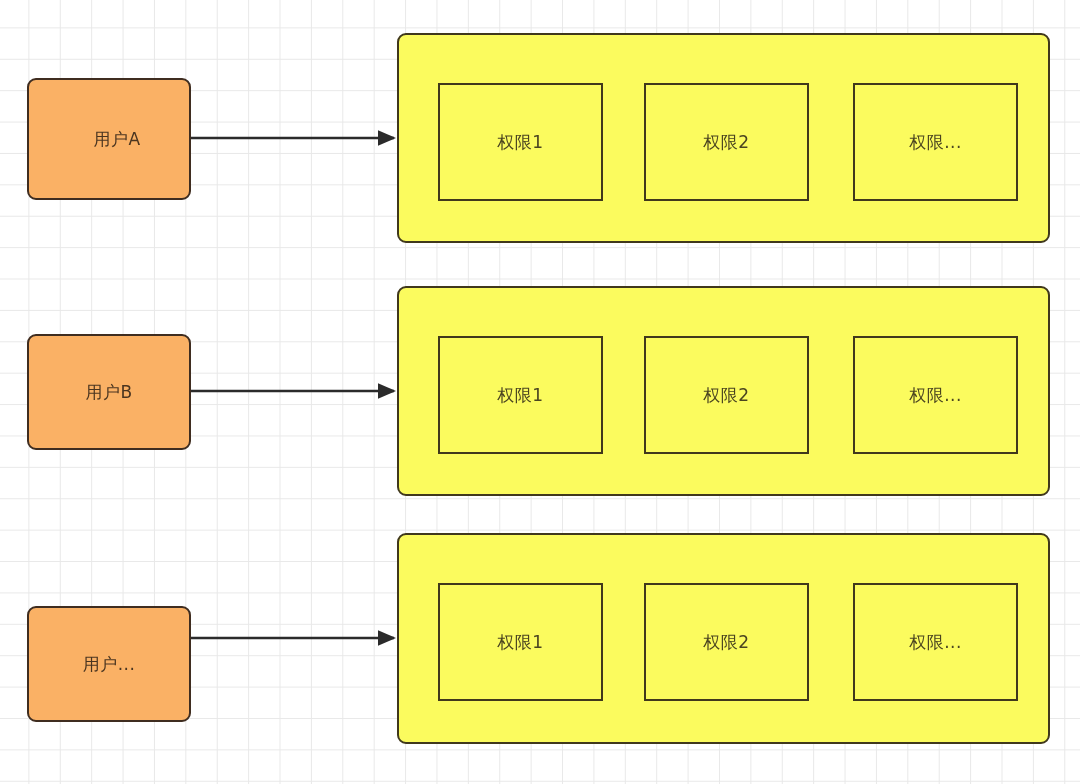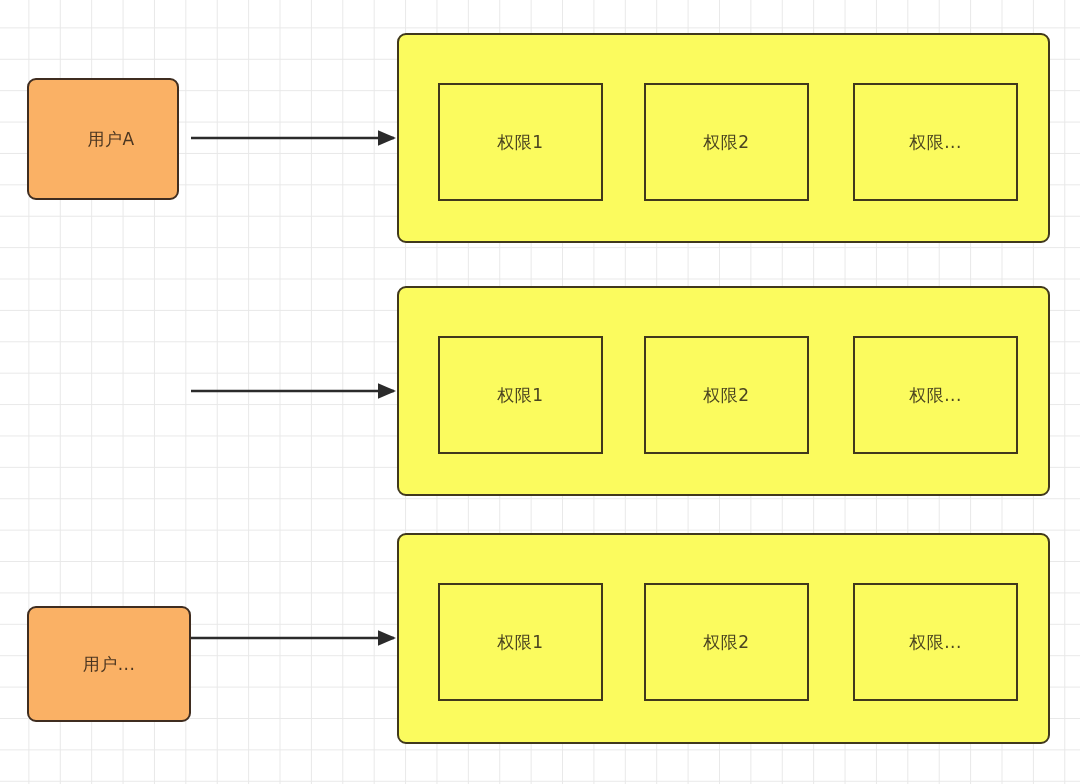--- a/index.html
+++ b/index.html
@@ -78,36 +78,39 @@
     width: 1080px;
     height: 784px;
     pointer-events: none;
   }
 </style>
 </head>
 <body>
 
 <div id="canvas">
 
-  <div class="user-node" style="left:27px; top:78px; width:152px; height:122px;padding-left:16px;">
+  <div class="user-node" style="left:27px; top:78px; width:164px; height:122px;padding-left:16px;">
     <span class="user-label">用户A</span>
   </div>
 
   <div class="perm-group" style="left:397px; top:33px; width:653px; height:210px;">
     <div class="perm-box" style="left:39px; top:48px; width:165px; height:118px;">
       <span class="perm-label">权限1</span>
     </div>
     <div class="perm-box" style="left:245px; top:48px; width:165px; height:118px;">
       <span class="perm-label">权限2</span>
     </div>
     <div class="perm-box" style="left:454px; top:48px; width:165px; height:118px;">
       <span class="perm-label">权限...</span>
     </div>
   </div>
 
+  <div class="user-node" style="left:27px; top:334px; width:164px; height:116px;">
+    <span class="user-label">用户B</span>
+  </div>
 
   <div class="perm-group" style="left:397px; top:286px; width:653px; height:210px;">
     <div class="perm-box" style="left:39px; top:48px; width:165px; height:118px;">
       <span class="perm-label">权限1</span>
     </div>
     <div class="perm-box" style="left:245px; top:48px; width:165px; height:118px;">
       <span class="perm-label">权限2</span>
     </div>
     <div class="perm-box" style="left:454px; top:48px; width:165px; height:118px;">
       <span class="perm-label">权限...</span>

